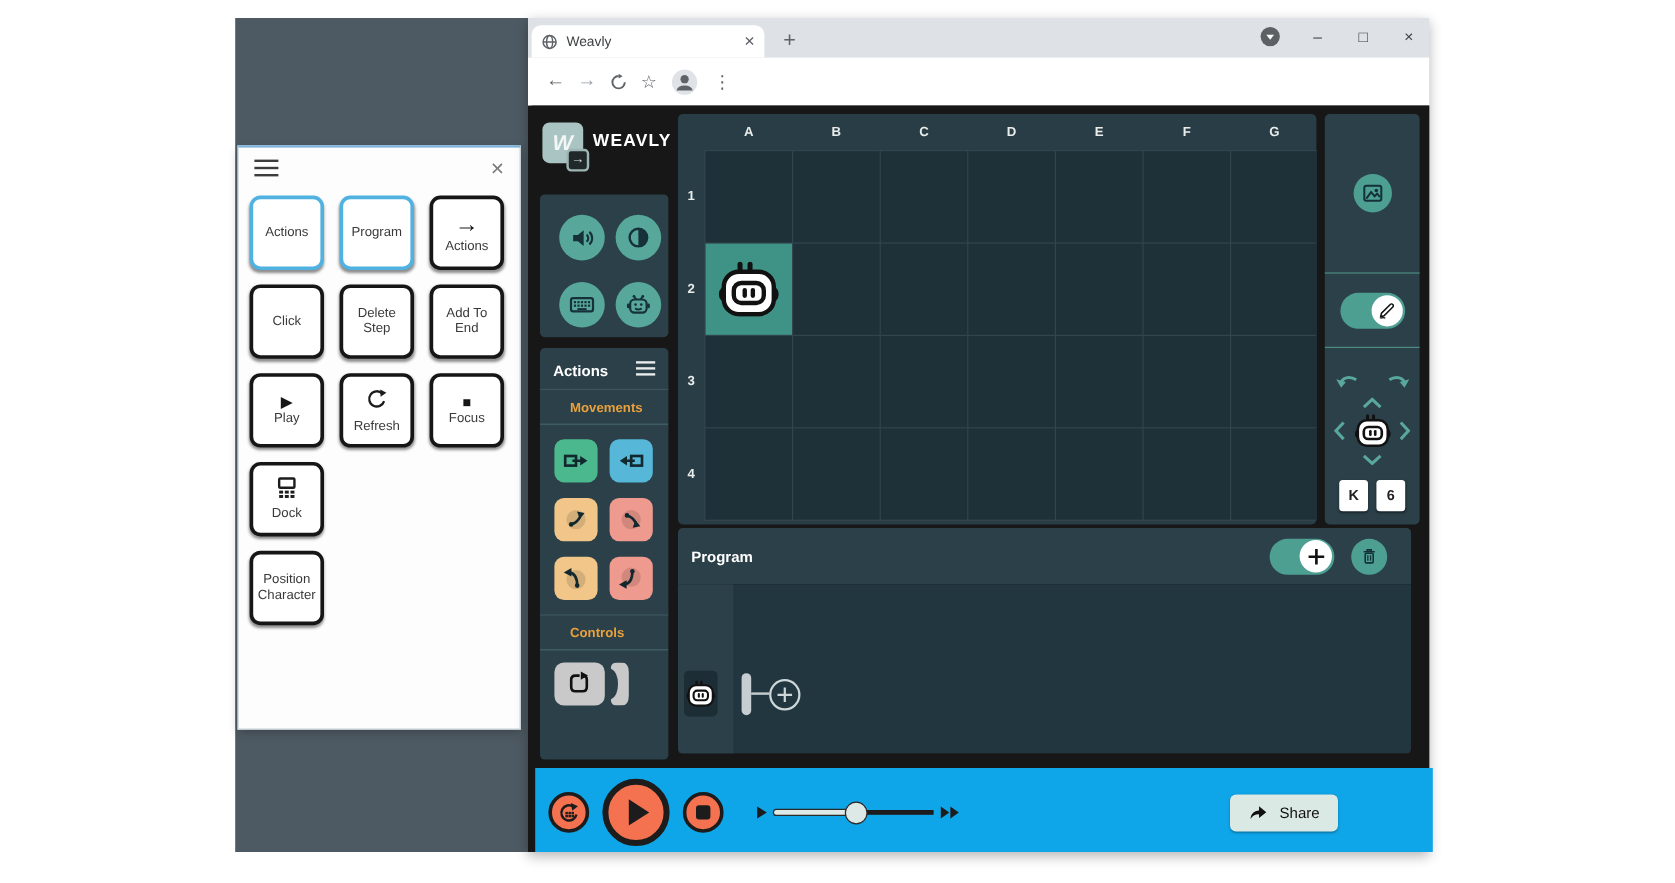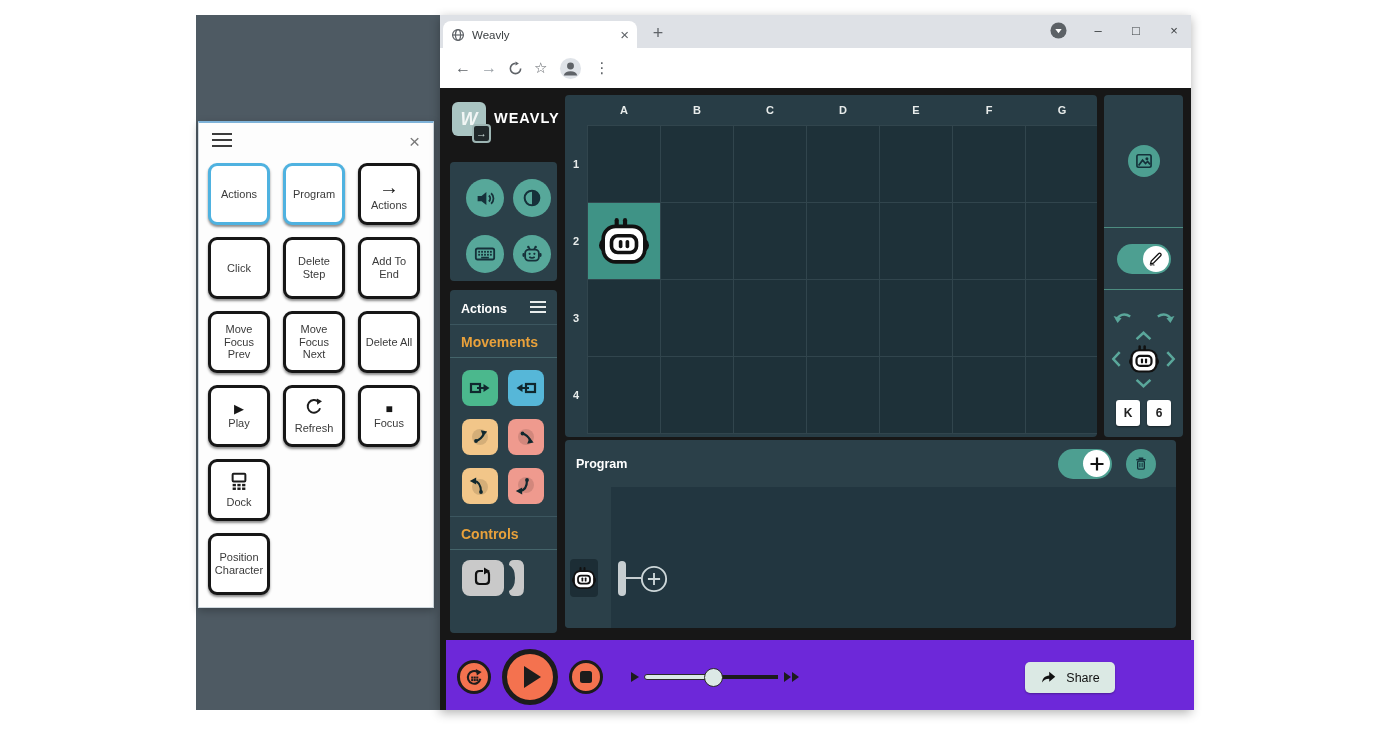--- a/index.html
+++ b/index.html
@@ -67,21 +67,21 @@
     justify-content:center; cursor:pointer; }
 
   .actions-panel { position:absolute; left:7px; top:202px; width:107px; height:343px; background:#2b4049;
     border-radius:4px; overflow:hidden; }
   .ap-header { display:flex; justify-content:space-between; align-items:center; padding:11px 11px 8px; }
   .ap-title { color:#fff; font-weight:bold; font-size:12.5px; }
   .ap-menu { width:16px; cursor:pointer; }
   .ap-menu .bar { display:block; width:16px; height:2px; background:#e8eceb; margin-bottom:3px; }
   .ap-div { height:1px; background:#3c565f; }
   .ap-div-teal { height:1px; background:#44646a; }
-  .ap-section-label { color:#e9a13b; font-size:14px; font-weight:bold; padding:9px 11px 7px; }
+  .ap-section-label { color:#e9a13b; font-size:11px; font-weight:bold; padding:9px 25px 7px; }
   .blocks { display:grid; grid-template-columns:36px 36px; gap:13px 10px; padding:12px 0 12px 12px; }
   .blk { width:36px; height:36px; border-radius:8px; display:flex; align-items:center; justify-content:center; cursor:pointer; }
   .blk-green { background:#4bb88d; } .blk-blue { background:#56b7d8; }
   .blk-yellow { background:#f2c689; } .blk-pink { background:#ef9a8e; }
   .controls-row { display:flex; align-items:center; padding:10px 0 0 12px; }
   .blk-loop { width:42px; height:36px; border-radius:8px; background:#c9c9c9; display:flex; align-items:center;
     justify-content:center; cursor:pointer; }
 
   
   .scene { position:absolute; left:122px; top:7px; width:532px; height:342px; background:#283d46; border-radius:4px; overflow:hidden; }
@@ -128,21 +128,21 @@
     display:flex; align-items:center; justify-content:center; cursor:pointer; }
   .prog-body { position:relative; height:141px; background:#223640; }
   .prog-charcol { position:absolute; left:0; top:0; width:46px; height:141px; background:#2b4049; }
   .prog-charbox { position:absolute; left:5px; top:72px; width:28px; height:38px; background:#1c2d35;
     border-radius:4px; display:flex; align-items:center; justify-content:center; }
   .add-node-bar { position:absolute; left:53px; top:74px; width:8px; height:35px; background:#c7ced1; border-radius:4px; }
   .add-node-line { position:absolute; left:61px; top:90px; width:15px; height:2px; background:#c7ced1; }
   .add-node-circle { position:absolute; left:75px; top:78px; cursor:pointer; line-height:0; }
 
   
-  .bottombar { position:absolute; left:3px; top:552px; width:748px; height:70px; background:#6d28d9;padding-left:46px; }
+  .bottombar { position:absolute; left:3px; top:552px; width:748px; height:70px; background:#0ea5e9;padding-left:46px; }
   .orange-btn { position:absolute; background:#f4724f; border-radius:50%; display:flex; align-items:center;
     justify-content:center; cursor:pointer; }
   .btn-reset { left:11px; top:20px; width:34px; height:34px; border:3px solid #1c1c1c; }
   .btn-play { left:56px; top:9px; width:56px; height:56px; border:5px solid #1c1c1c; }
   .play-tri { width:0; height:0; border-left:17px solid #1c1c1c; border-top:11px solid transparent;
     border-bottom:11px solid transparent; margin-left:4px; }
   .btn-stop { left:123px; top:20px; width:34px; height:34px; border:3px solid #1c1c1c; }
   .stop-sq { width:12px; height:12px; background:#1c1c1c; border-radius:2.5px; }
   .slider { position:absolute; left:185px; top:0; width:175px; height:70px; }
   .sl-slow { position:absolute; left:0; top:32px; width:0; height:0; border-left:8px solid #1c1c1c;
@@ -194,31 +194,20 @@
         </button>
         <button class="sp-btn">
           <span>Delete Step</span>
         </button>
         <button class="sp-btn">
           <span>Add To End</span>
         </button>
       </div>
       <div class="sp-row">
         <button class="sp-btn">
-          <span>Move Focus Prev</span>
-        </button>
-        <button class="sp-btn">
-          <span>Move Focus Next</span>
-        </button>
-        <button class="sp-btn">
-          <span>Delete All</span>
-        </button>
-      </div>
-      <div class="sp-row">
-        <button class="sp-btn">
           <span class="sp-icon-play">▶</span>
           <span>Play</span>
         </button>
         <button class="sp-btn">
           <span>
             <svg width="20" height="20" viewBox="0 0 24 24">
                 <path d="M19.3,13.5 A7.6,7.6 0 1 1 17.5,6" fill="none" stroke="#1c1c1c" stroke-width="2.3"></path>
                 <path d="M15.5,1.8 L21.6,5.2 L15.8,9.2 Z" fill="#1c1c1c"></path>
               </svg>
           </span>

